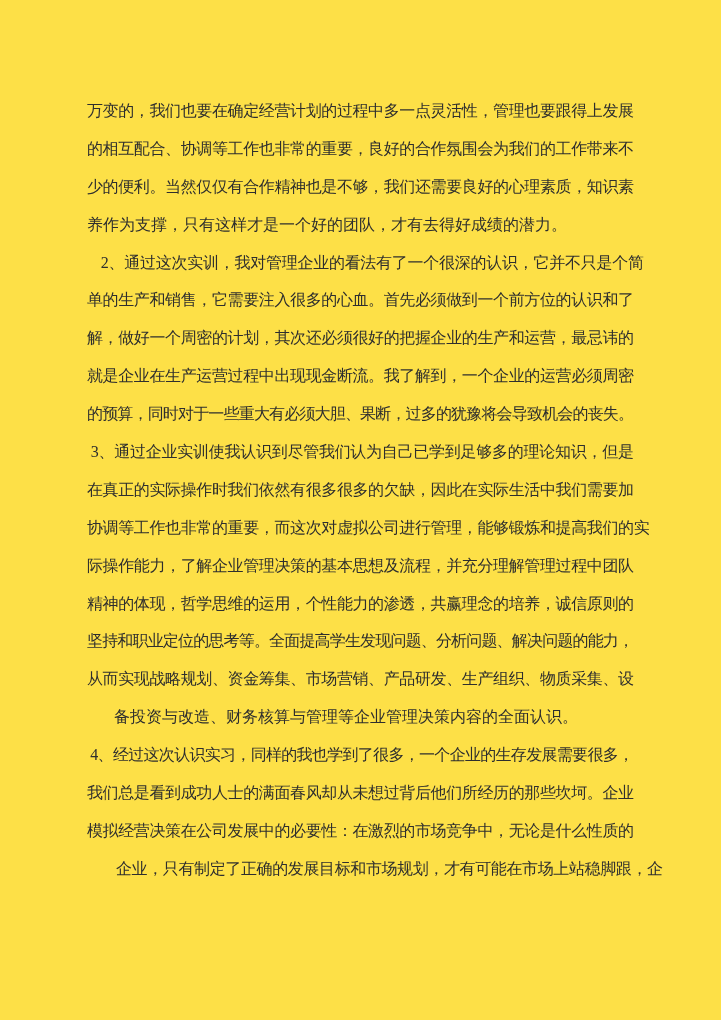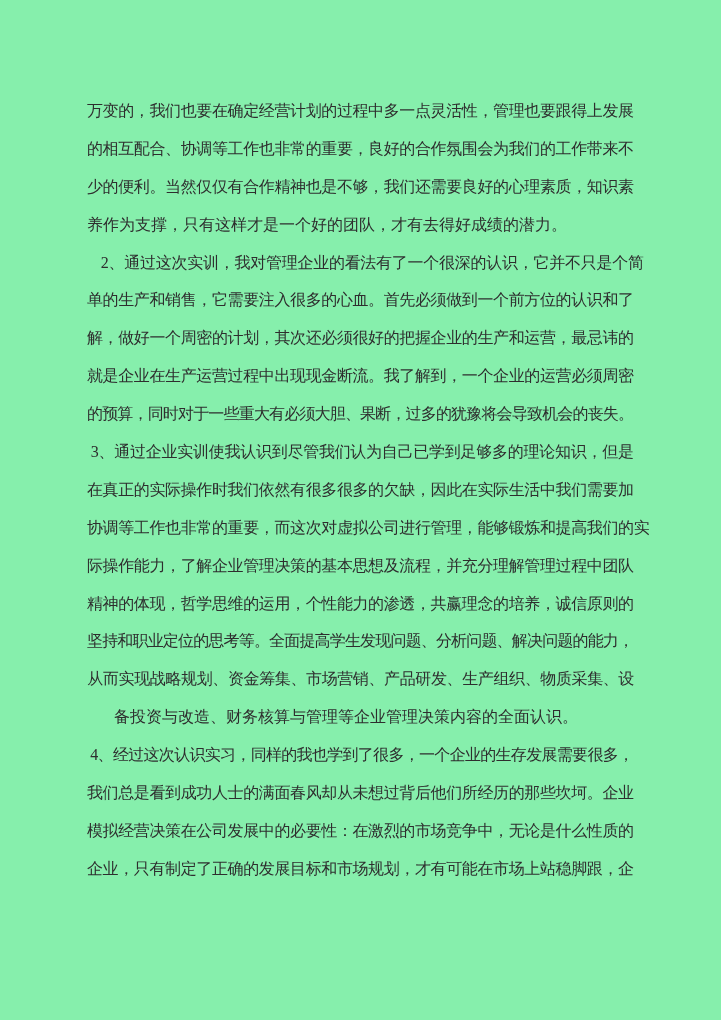--- a/index.html
+++ b/index.html
@@ -4,21 +4,21 @@
 <style>
   html, body {
     margin: 0;
     padding: 0;
     background: #ffffff;
   }
   .page {
     position: relative;
     width: 721px;
     height: 1020px;
-    background: #86efac;
+    background: #fde047;
     overflow: hidden;
     font-family: "Liberation Serif", "DejaVu Serif", serif;
   }
   .text-block {
     position: absolute;
     left: 87px;
     top: 92px;
     width: 547px;
   }
   .paragraph {
@@ -52,23 +52,23 @@
         <div class="line" style="letter-spacing: -0.382px;">就是企业在生产运营过程中出现现金断流。我了解到，一个企业的运营必须周密</div>
         <div class="line" style="letter-spacing: -0.829px;">的预算，同时对于一些重大有必须大胆、果断，过多的犹豫将会导致机会的丧失。</div>
       </div>
       <div class="paragraph">
         <div class="line" style="letter-spacing: -0.257px;"> 3、通过企业实训使我认识到尽管我们认为自己已学到足够多的理论知识，但是</div>
         <div class="line" style="letter-spacing: -0.382px;">在真正的实际操作时我们依然有很多很多的欠缺，因此在实际生活中我们需要加</div>
         <div class="line" style="letter-spacing: -0.382px;">协调等工作也非常的重要，而这次对虚拟公司进行管理，能够锻炼和提高我们的实</div>
         <div class="line" style="letter-spacing: -0.382px;">际操作能力，了解企业管理决策的基本思想及流程，并充分理解管理过程中团队</div>
         <div class="line" style="letter-spacing: -0.382px;">精神的体现，哲学思维的运用，个性能力的渗透，共赢理念的培养，诚信原则的</div>
         <div class="line" style="letter-spacing: -0.829px;">坚持和职业定位的思考等。全面提高学生发现问题、分析问题、解决问题的能力，</div>
-        <div class="line" style="letter-spacing: -0.382px; text-align: right;">从而实现战略规划、资金筹集、市场营销、产品研发、生产组织、物质采集、设</div>
+        <div class="line" style="letter-spacing: -0.382px;">从而实现战略规划、资金筹集、市场营销、产品研发、生产组织、物质采集、设</div>
         <div class="line" style="letter-spacing: 0px; margin-left: 27px;">备投资与改造、财务核算与管理等企业管理决策内容的全面认识。</div>
       </div>
       <div class="paragraph">
         <div class="line" style="letter-spacing: -0.694px;"> 4、经过这次认识实习，同样的我也学到了很多，一个企业的生存发展需要很多，</div>
         <div class="line" style="letter-spacing: -0.382px;">我们总是看到成功人士的满面春风却从未想过背后他们所经历的那些坎坷。企业</div>
         <div class="line" style="letter-spacing: -0.382px;">模拟经营决策在公司发展中的必要性：在激烈的市场竞争中，无论是什么性质的</div>
-        <div class="line" style="letter-spacing: -0.382px;">企业，只有制定了正确的发展目标和市场规划，才有可能在市场上站稳脚跟，企</div>
+        <div class="line" style="letter-spacing: -0.382px; margin-left: 29px;">企业，只有制定了正确的发展目标和市场规划，才有可能在市场上站稳脚跟，企</div>
       </div>
     </div>
 </div>
 
 </body></html>

